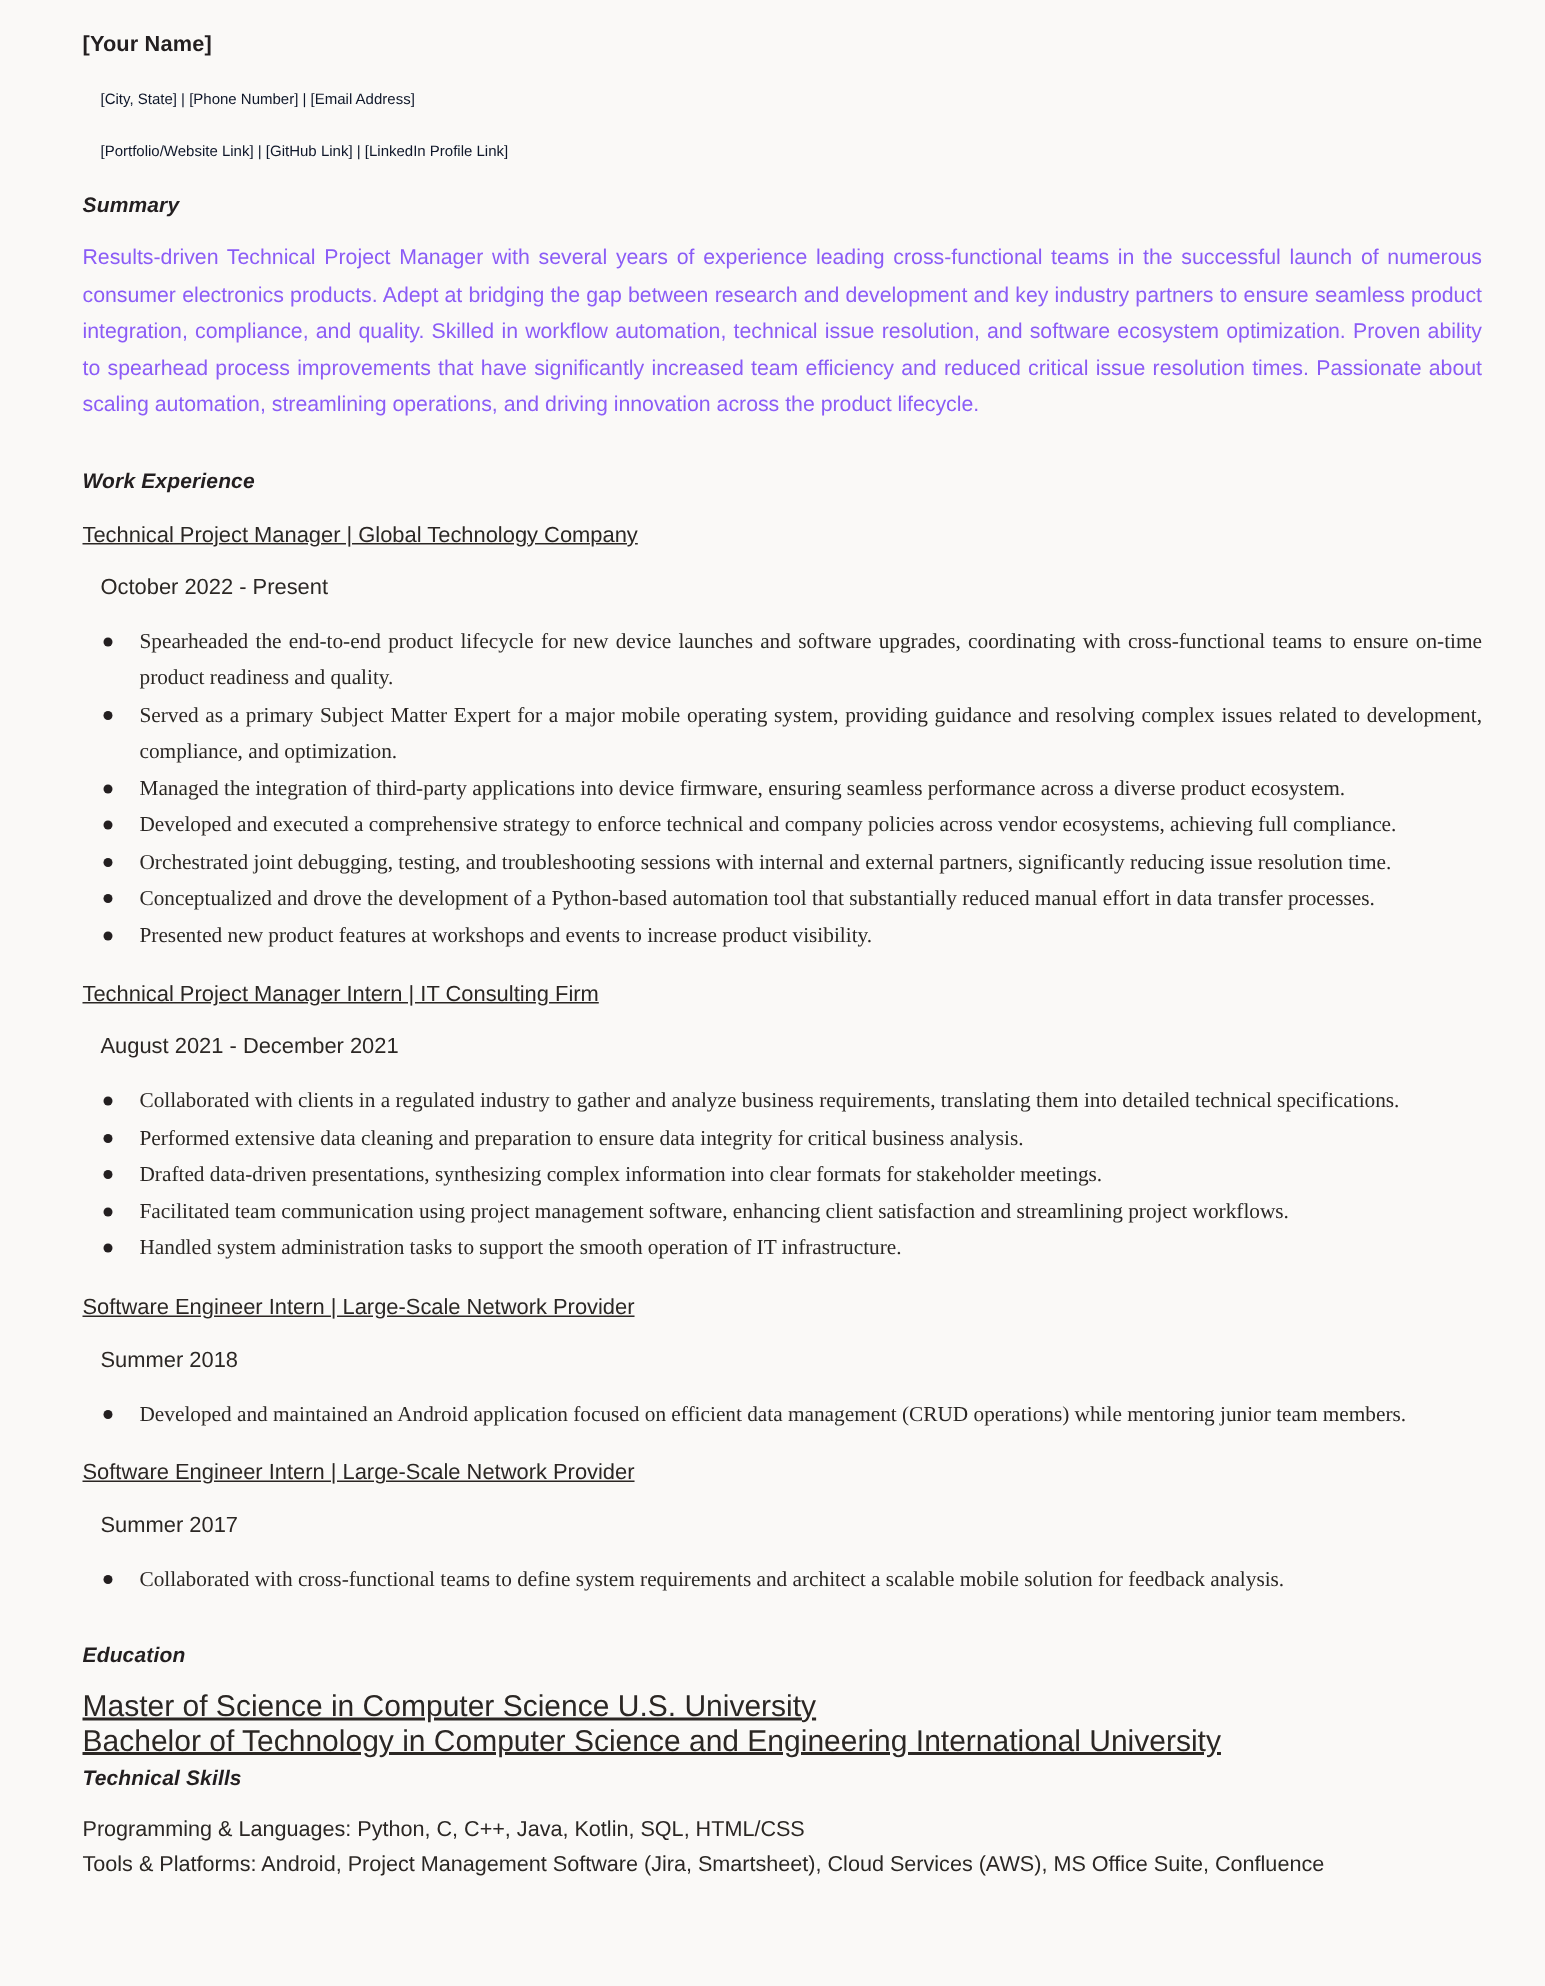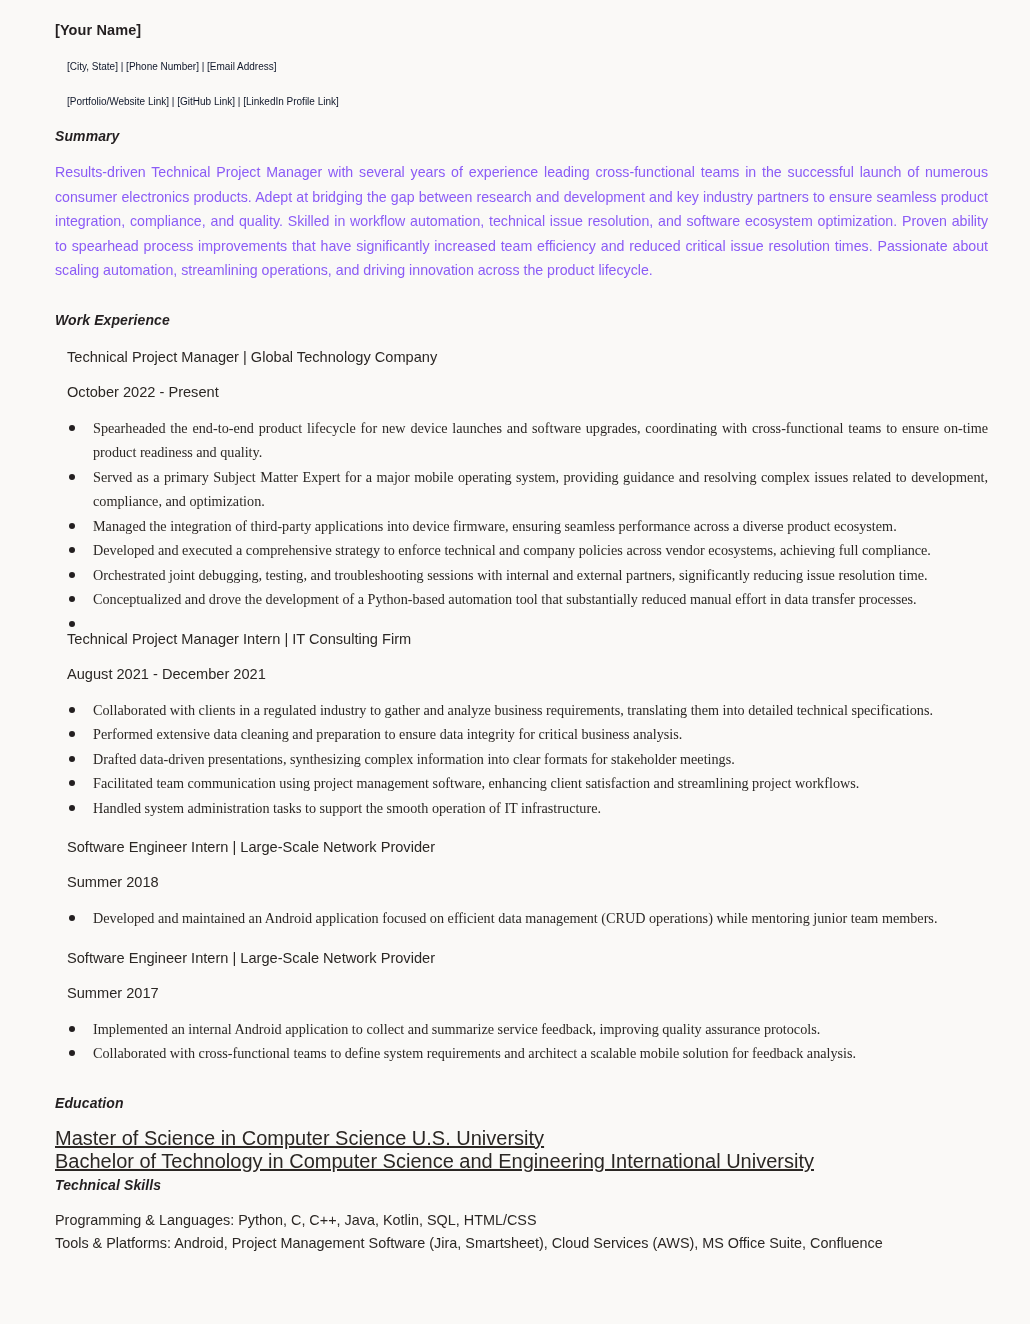--- a/index.html
+++ b/index.html
@@ -56,22 +56,23 @@
   }
   .job {
     margin-top: 16px;
   }
   .job-first {
     margin-top: 14px;
   }
   .job-title {
     font-size: 14.6px;
     line-height: 23px;
-    margin: 12px;
-    color: #2b2724;
+    margin: 0;
+    color: #2b2724;
+    text-decoration: underline;
   }
   .job-dates {
     font-size: 14.6px;
     line-height: 23px;
     margin: 12px;
     color: #2b2724;
   }
   ul.bullets {
     list-style: none;
     margin: 4px 0 0 0;
@@ -142,21 +143,21 @@
       <div class="job job-first">
         <p class="job-title">Technical Project Manager | Global Technology Company</p>
         <p class="job-dates">October 2022 - Present</p>
         <ul class="bullets">
           <li><span class="dot"></span><span>Spearheaded the end-to-end product lifecycle for new device launches and software upgrades, coordinating with cross-functional teams to ensure on-time product readiness and quality.</span></li>
           <li><span class="dot"></span><span>Served as a primary Subject Matter Expert for a major mobile operating system, providing guidance and resolving complex issues related to development, compliance, and optimization.</span></li>
           <li><span class="dot"></span><span>Managed the integration of third-party applications into device firmware, ensuring seamless performance across a diverse product ecosystem.</span></li>
           <li><span class="dot"></span><span>Developed and executed a comprehensive strategy to enforce technical and company policies across vendor ecosystems, achieving full compliance.</span></li>
           <li><span class="dot"></span><span>Orchestrated joint debugging, testing, and troubleshooting sessions with internal and external partners, significantly reducing issue resolution time.</span></li>
           <li><span class="dot"></span><span>Conceptualized and drove the development of a Python-based automation tool that substantially reduced manual effort in data transfer processes.</span></li>
-          <li><span class="dot"></span></li>
+          <li><span class="dot"></span><span>Presented new product features at workshops and events to increase product visibility.</span></li>
         </ul>
       </div>
       <div class="job">
         <p class="job-title">Technical Project Manager Intern | IT Consulting Firm</p>
         <p class="job-dates">August 2021 - December 2021</p>
         <ul class="bullets">
           <li><span class="dot"></span><span>Collaborated with clients in a regulated industry to gather and analyze business requirements, translating them into detailed technical specifications.</span></li>
           <li><span class="dot"></span><span>Performed extensive data cleaning and preparation to ensure data integrity for critical business analysis.</span></li>
           <li><span class="dot"></span><span>Drafted data-driven presentations, synthesizing complex information into clear formats for stakeholder meetings.</span></li>
           <li><span class="dot"></span><span>Facilitated team communication using project management software, enhancing client satisfaction and streamlining project workflows.</span></li>
@@ -167,21 +168,20 @@
         <p class="job-title">Software Engineer Intern | Large-Scale Network Provider</p>
         <p class="job-dates">Summer 2018</p>
         <ul class="bullets">
           <li><span class="dot"></span><span>Developed and maintained an Android application focused on efficient data management (CRUD operations) while mentoring junior team members.</span></li>
         </ul>
       </div>
       <div class="job">
         <p class="job-title">Software Engineer Intern | Large-Scale Network Provider</p>
         <p class="job-dates">Summer 2017</p>
         <ul class="bullets">
-          <li><span class="dot"></span><span>Implemented an internal Android application to collect and summarize service feedback, improving quality assurance protocols.</span></li>
           <li><span class="dot"></span><span>Collaborated with cross-functional teams to define system requirements and architect a scalable mobile solution for feedback analysis.</span></li>
         </ul>
       </div>
     </div>
 
   <div class="section-gap"></div>
 
   <div class="section-heading">Education</div>
 
   <div class="edu-block" id="education-container">

